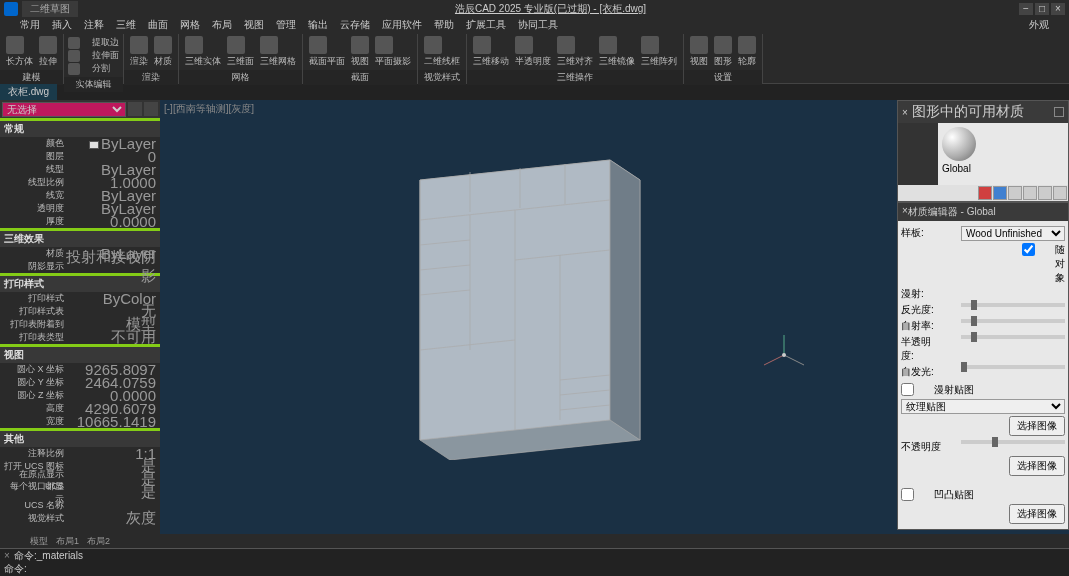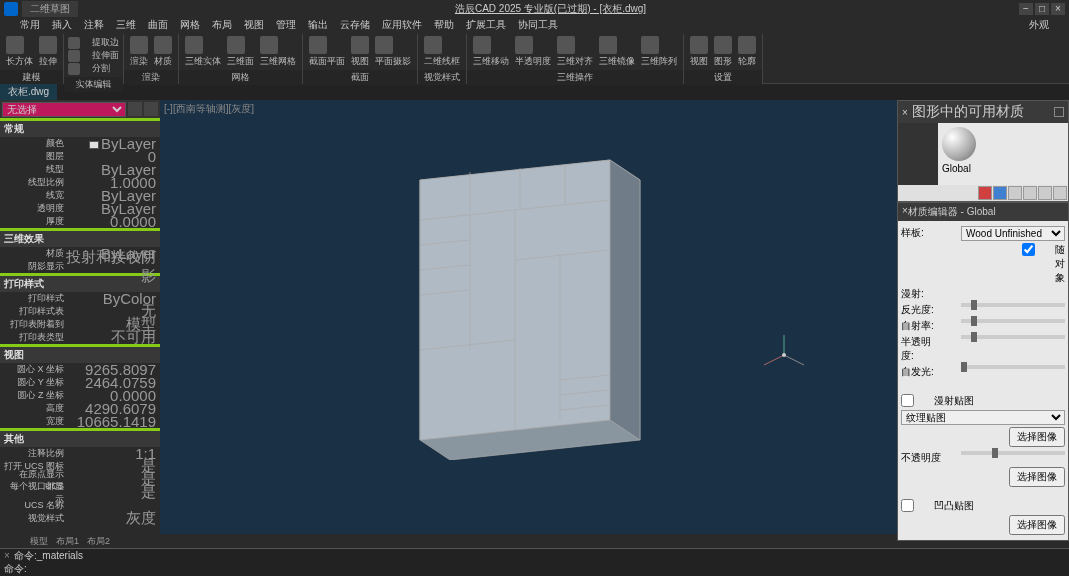--- a/index.html
+++ b/index.html
@@ -473,21 +473,21 @@
                 <div class="thumb" style="left:10%"></div>
               </div>
             </div>
             <div class="editrow">
               <span class="lbl">自发光:</span>
               <div class="slider">
                 <div class="thumb" style="left:0%"></div>
               </div>
             </div>
           </div>
-        <div style="margin-top:15px">
+        <div style="margin-top:4px">
           <div class="editrow">
             <input type="checkbox" style="">
             <span>漫射贴图</span>
           </div>
           <div class="editrow">
             <select style="flex:1"><option>纹理贴图</option></select>
           </div>
           <div class="editrow">
               <button>选择图像</button>
             </div>

